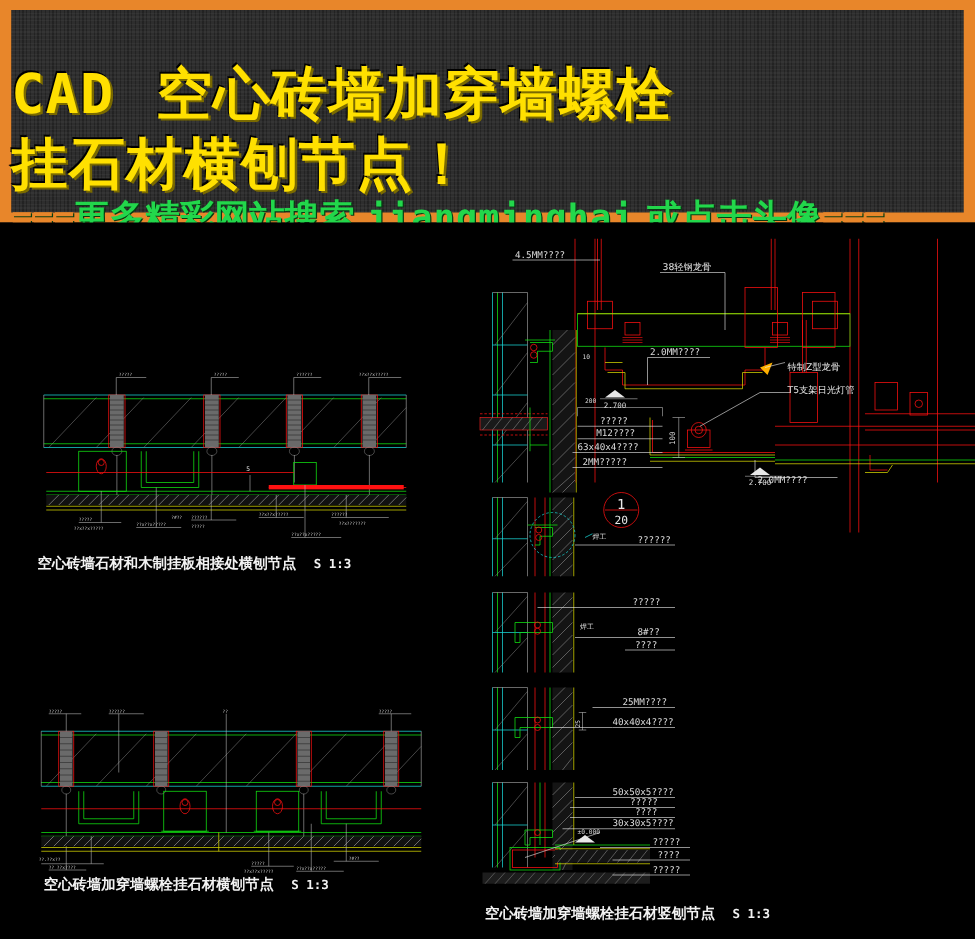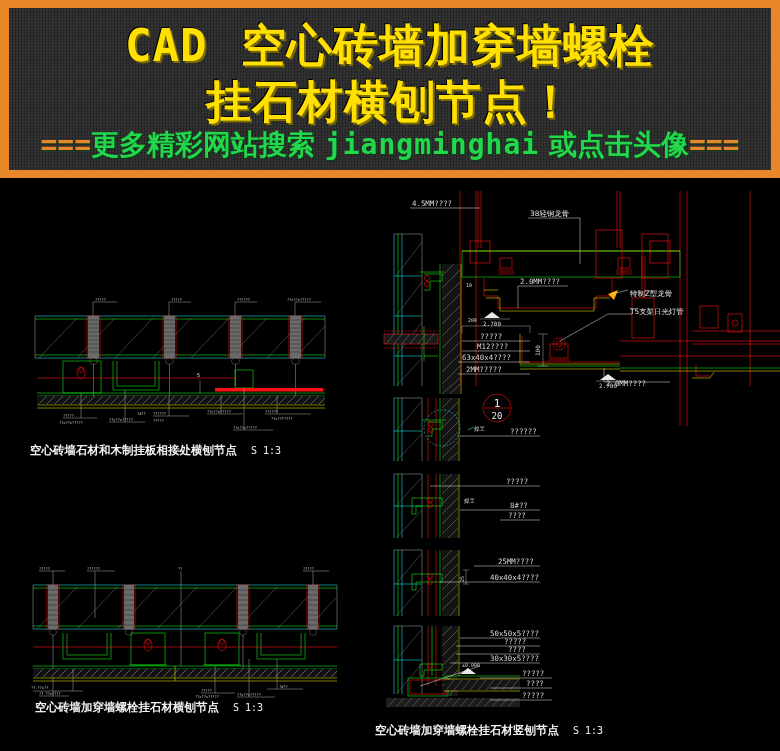--- a/index.html
+++ b/index.html
@@ -8,36 +8,36 @@
 
   
   #banner{position:absolute;left:0;top:0;width:780px;height:178px;
     background:#2e2e2e;
     background-image:
       repeating-linear-gradient(0deg,rgba(255,255,255,.035) 0 1px,transparent 1px 3px),
       repeating-linear-gradient(90deg,rgba(0,0,0,.25) 0 1px,transparent 1px 3px);
     border-left:9px solid #e8862a;border-right:9px solid #e8862a;
     border-top:8px solid #e8862a;border-bottom:8px solid #e8862a;
     box-sizing:border-box;}
-  .b-line{position:absolute;width:100%;text-align:center;white-space:nowrap;}
+  .b-line{position:absolute;width:100%;text-align:left;white-space:nowrap;margin-top:29px;}
   #b1{top:8px;font-size:45px;font-weight:bold;color:#ffe000;letter-spacing:1px;
       text-shadow:2px 2px 0 #7a6a00,-1px -1px 0 #000;}
   #b1 .lat{font-family:"DejaVu Sans Mono","Liberation Mono",monospace;font-size:44px;}
   #b2{top:64px;font-size:45px;font-weight:bold;color:#ffe000;letter-spacing:1px;
       text-shadow:2px 2px 0 #7a6a00,-1px -1px 0 #000;}
   #b3{top:118px;font-size:28px;font-weight:bold;color:#22d74b;letter-spacing:0px;
       text-shadow:1px 1px 0 #063d12;}
   #b3 .eq{color:#e8862a;font-family:"DejaVu Sans Mono","Liberation Mono",monospace;}
   #b3 .nm{font-family:"DejaVu Sans Mono","Liberation Mono",monospace;color:#22d74b;letter-spacing:1px;}
 
   
   #cad{position:absolute;left:0;top:178px;width:780px;height:573px;background:#000;}
   svg{display:block;}
   .cap{position:absolute;color:#f2f2f2;font-size:11.5px;font-weight:bold;white-space:nowrap;}
-  .cap .sc{font-family:"DejaVu Sans Mono","Liberation Mono",monospace;font-weight:normal;font-size:10px;margin-left:14px;}
+  .cap .sc{font-family:"DejaVu Sans Mono","Liberation Mono",monospace;font-weight:bold;font-size:10px;margin-left:14px;}
   .lbl{fill:#d9d9d9;font-size:7.4px;font-family:"DejaVu Sans Mono","Liberation Mono",monospace;}
   .lbl-sm{fill:#c8c8c8;font-size:3.6px;font-family:"DejaVu Sans Mono","Liberation Mono",monospace;}
   .lbl-cn{fill:#e6e6e6;font-size:7.4px;font-family:"DejaVu Sans","Liberation Sans",sans-serif;}
   .lead{stroke:#bdbdbd;stroke-width:.45;fill:none;}
   .lead-w{stroke:#e9e9e9;stroke-width:.5;fill:none;}
   .r{stroke:#ff1111;fill:none;stroke-width:.6;}
   .g{stroke:#12e512;fill:none;stroke-width:.6;}
   .c{stroke:#19d6d6;fill:none;stroke-width:.6;}
   .y{stroke:#d6d600;fill:none;stroke-width:.6;}
   .w{stroke:#d0d0d0;fill:none;stroke-width:.4;}
@@ -808,18 +808,18 @@
         <line class="lead-w" x1="40" y1="500" x2="100" y2="480"></line>
       </g>
       <text class="lbl" x="110" y="450">50x50x5????</text>
       <text class="lbl" x="124" y="458">?????</text>
       <text class="lbl" x="128" y="466">????</text>
       <text class="lbl" x="110" y="475">30x30x5????</text>
       <text class="lbl" x="142" y="490">?????</text>
       <text class="lbl" x="146" y="500">????</text>
       <text class="lbl" x="142" y="512">?????</text>
     </svg>
-    <div class="cap" style="left:375px;top:545px;">
+    <div class="cap" style="left:388px;top:545px;">
       <span>空心砖墙加穿墙螺栓挂石材竖刨节点</span><span class="sc">S 1:3</span>
     </div>
 
   </div>
 </div>
 
 </body></html>

